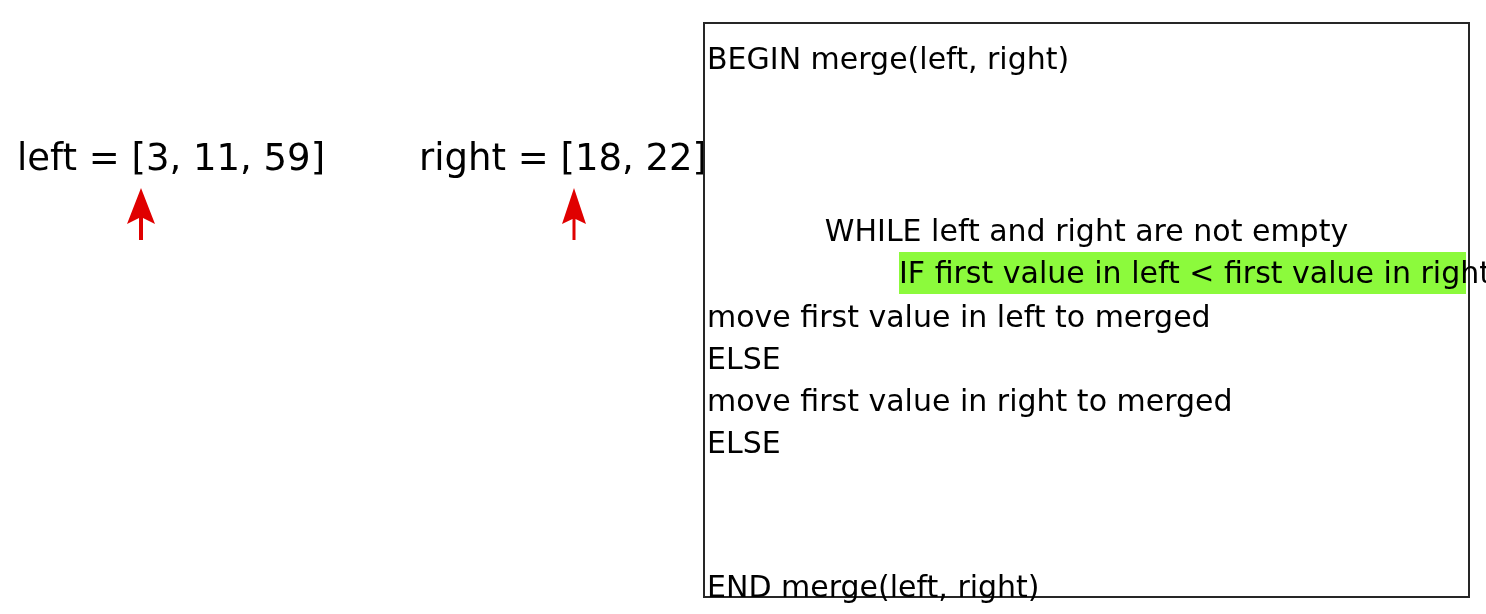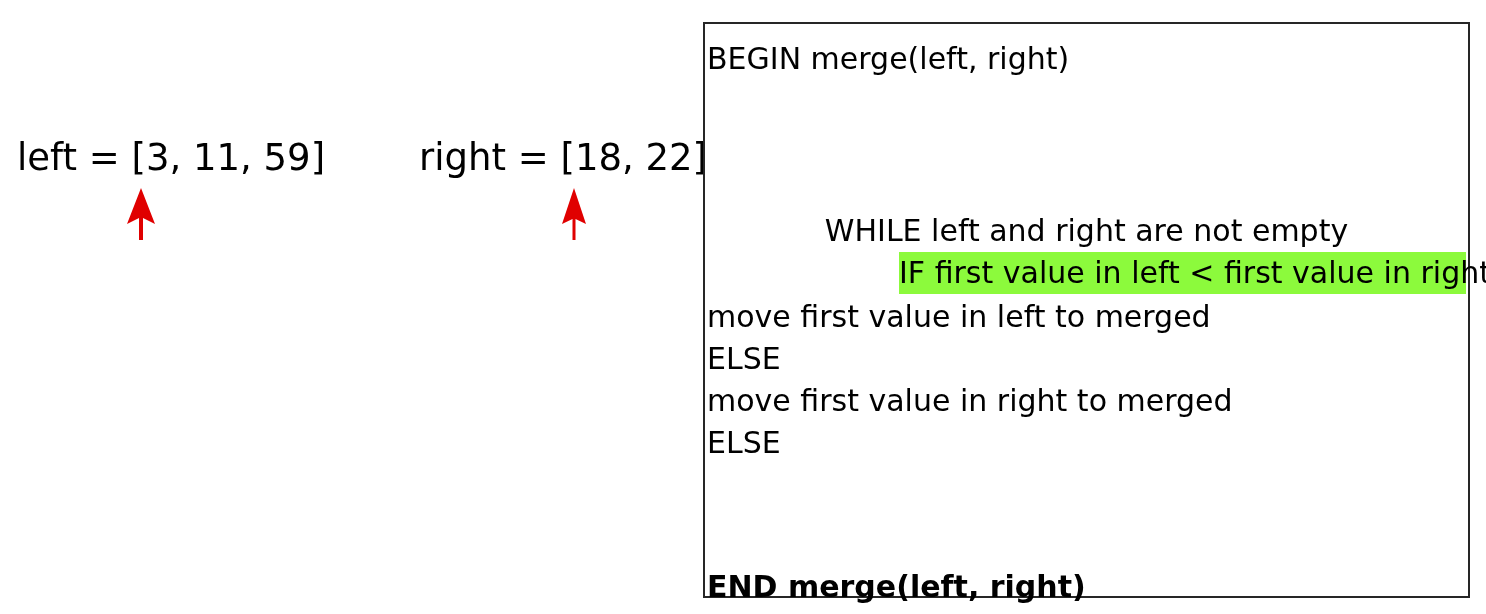--- a/index.html
+++ b/index.html
@@ -125,15 +125,15 @@
 
 <div id="pseudocode-box" style="border-color: rgb(38, 38, 38);">
   <div id="pseudocode-lines">
       <div class="code-line" style="top: 14px;"><span class="txt ind-0">BEGIN merge(left, right)</span></div>
       <div class="code-line" style="top: 186px; text-align: center;"><span class="txt ind-1">WHILE left and right are not empty</span></div>
       <div class="code-line highlight" style="top: 228px;"><span class="txt ind-0" style="background: rgb(140, 250, 60);">IF first value in left &lt; first value in right THEN</span></div>
       <div class="code-line" style="top: 272px;"><span class="txt ind-3">move first value in left to merged</span></div>
       <div class="code-line" style="top: 314px;"><span class="txt ind-2">ELSE</span></div>
       <div class="code-line" style="top: 356px;"><span class="txt ind-3">move first value in right to merged</span></div>
       <div class="code-line" style="top: 398px;"><span class="txt ind-2">ELSE</span></div>
-      <div class="code-line" style="top: 542px; font-weight: bold;"><span class="txt ind-0">END merge(left, right)</span></div>
+      <div class="code-line" style="top: 542px;"><span class="txt ind-0">END merge(left, right)</span></div>
     </div>
 </div>
 
 </body></html>

